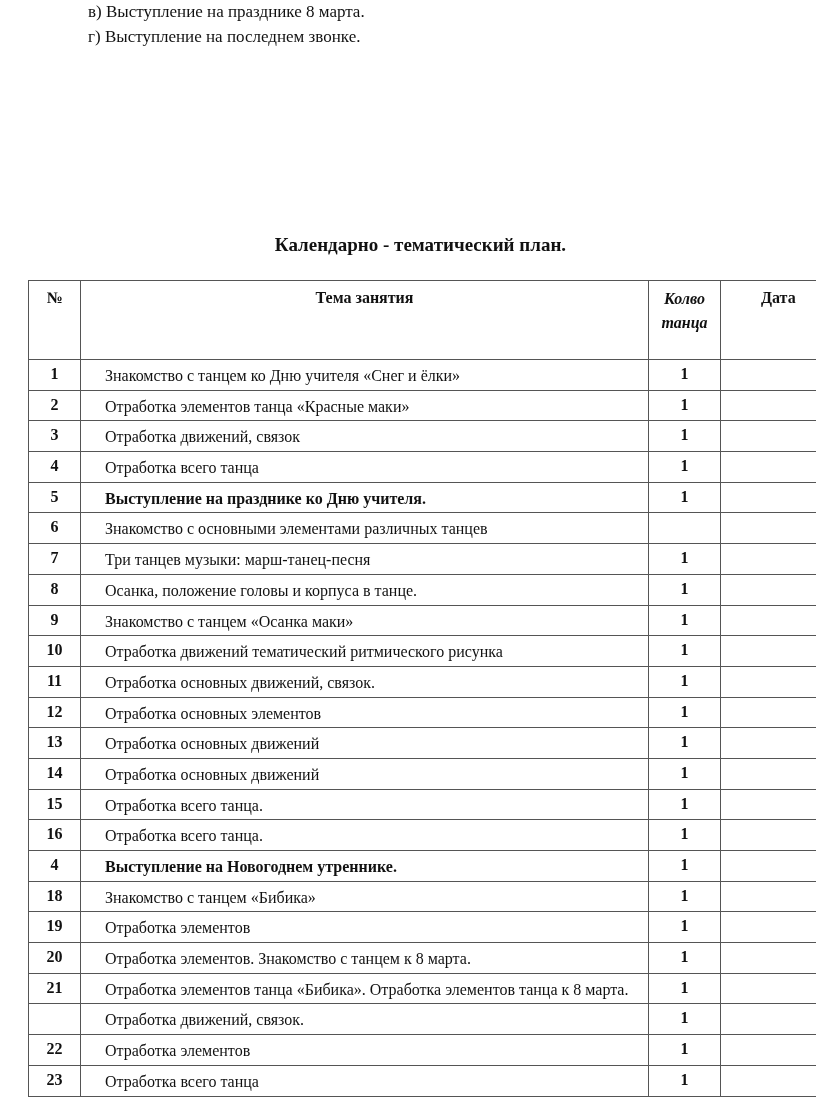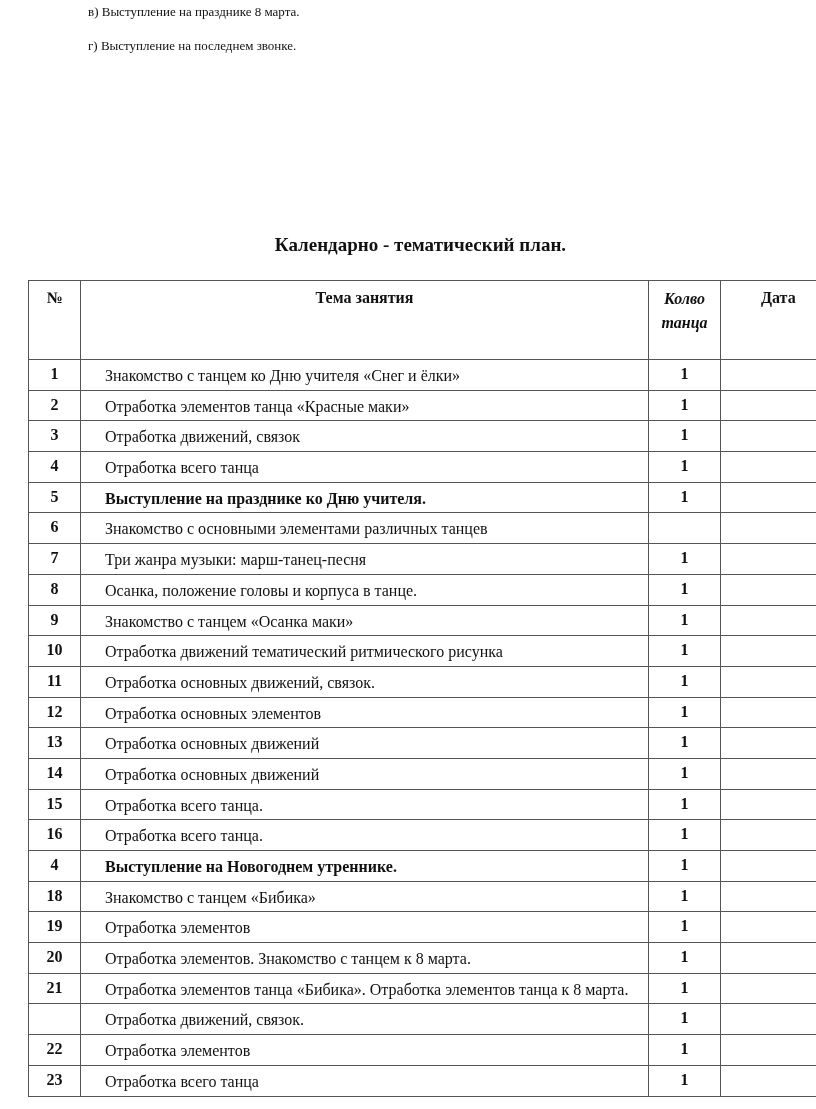--- a/index.html
+++ b/index.html
@@ -1,22 +1,22 @@
 <!DOCTYPE html>
 <html><head>
   <meta charset="utf-8">
   <style>
     html, body { margin: 0; padding: 0; background: #ffffff; }
     body {
       width: 816px; height: 1109px; overflow: hidden; position: relative;
       font-family: "Liberation Serif", serif; color: #111111;
     }
-    .intro { position: absolute; left: 88px; font-size: 13px; line-height: 20px; }
+    .intro { position: absolute; left: 88px; font-size: 17px; line-height: 20px; }
     #intro-0 { top: 2px; }
-    #intro-1 { top: 36px; }
+    #intro-1 { top: 27px; }
     .title {
       position: absolute; top: 234px; left: 0; width: 841px; text-align: center;
       font-weight: bold; font-size: 19px; font-family: "Liberation Serif", serif;
     }
     table {
       position: absolute; top: 280px; left: 28px;
       border-collapse: collapse; table-layout: fixed; width: 810px;
       font-size: 16px;
     }
     td, th { border: 1.3px solid #555; padding: 0; vertical-align: top; }
@@ -93,21 +93,21 @@
         <td class="date"></td>
       </tr>
       <tr class="row">
         <td class="num">6</td>
         <td class="topic">Знакомство с основными элементами различных танцев</td>
         <td class="hours"></td>
         <td class="date"></td>
       </tr>
       <tr class="row">
         <td class="num">7</td>
-        <td class="topic">Три жанра музыки: марш-танец-песня</td>
+        <td class="topic">Три танцев музыки: марш-танец-песня</td>
         <td class="hours">1</td>
         <td class="date"></td>
       </tr>
       <tr class="row">
         <td class="num">8</td>
         <td class="topic">Осанка, положение головы и корпуса в танце.</td>
         <td class="hours">1</td>
         <td class="date"></td>
       </tr>
       <tr class="row">

